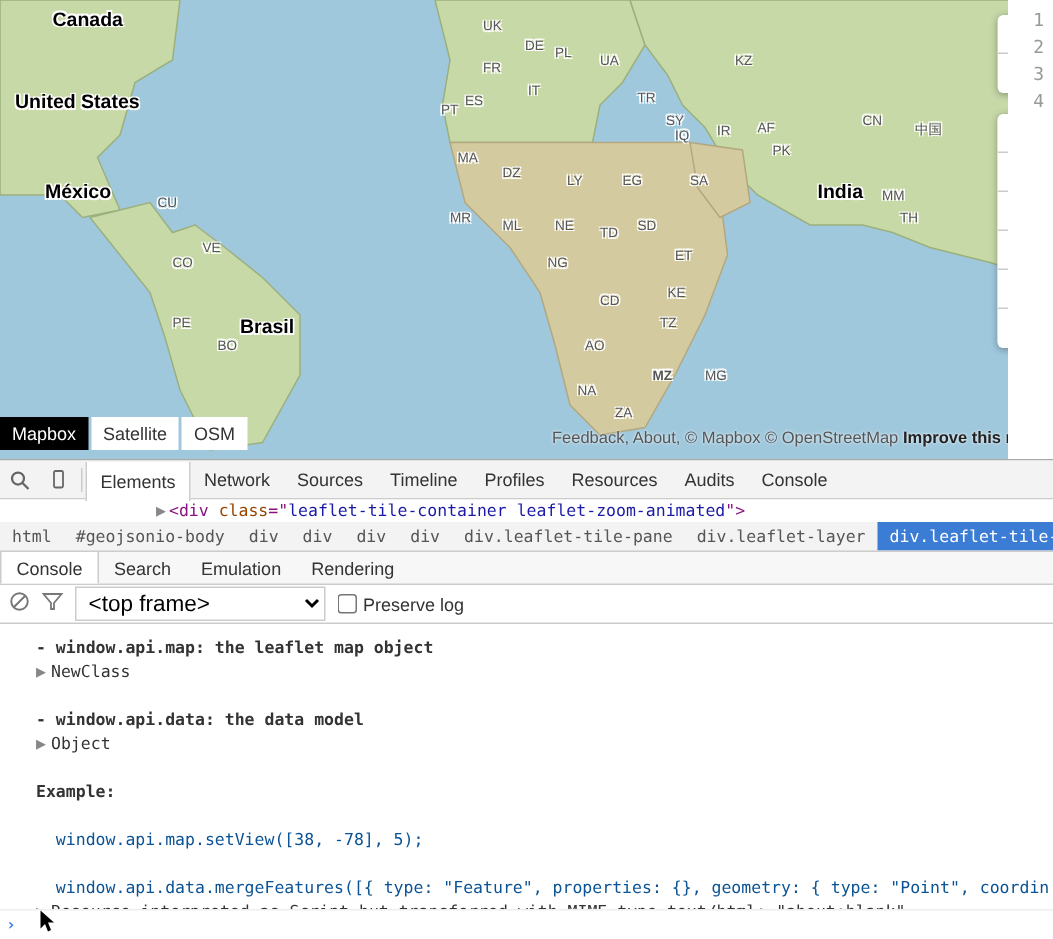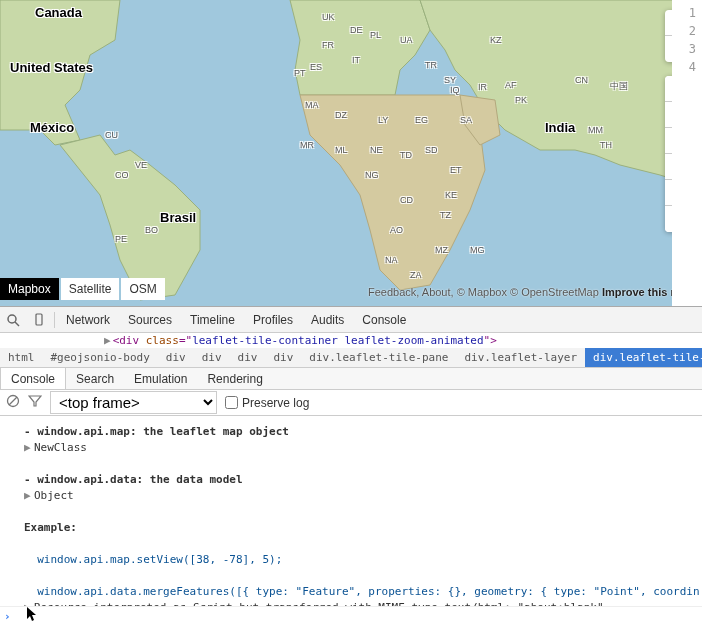--- a/index.html
+++ b/index.html
@@ -123,31 +123,31 @@
           <div class="code" style="left: 370px; top: 145px;">NE</div>
           <div class="code" style="left: 400px; top: 150px;">TD</div>
           <div class="code" style="left: 425px; top: 145px;">SD</div>
           <div class="code" style="left: 450px; top: 165px;">ET</div>
           <div class="code" style="left: 365px; top: 170px;">NG</div>
           <div class="code" style="left: 400px; top: 195px;">CD</div>
           <div class="code" style="left: 445px; top: 190px;">KE</div>
           <div class="code" style="left: 440px; top: 210px;">TZ</div>
           <div class="code" style="left: 390px; top: 225px;">AO</div>
           <div class="code" style="left: 410px; top: 270px;">ZA</div>
-          <div class="code" style="left: 435px; top: 245px;">MZ</div>
+          <div class="code" style="left: 435px; top: 245px; font-weight: bold;">MZ</div>
           <div class="code" style="left: 470px; top: 245px;">MG</div>
           <div class="code" style="left: 385px; top: 255px;">NA</div>
           <div class="code" style="left: 588px; top: 125px;">MM</div>
           <div class="code" style="left: 600px; top: 140px;">TH</div>
           <div class="code" style="left: 515px; top: 95px;">PK</div>
           <div class="code" style="left: 505px; top: 80px;">AF</div>
           <div class="code" style="left: 105px; top: 130px;">CU</div>
           <div class="code" style="left: 135px; top: 160px;">VE</div>
           <div class="code" style="left: 115px; top: 170px;">CO</div>
-          <div class="code" style="left: 115px; top: 210px; margin-top: 24px;">PE</div>
+          <div class="code" style="left: 115px; top: 210px;">PE</div>
           <div class="code" style="left: 145px; top: 225px;">BO</div>
           <div class="code" style="left: 145px; top: 280px;">AR</div>
           <div class="code" style="left: 610px; top: 80px;">中国</div>
         </div>
 
       <div class="zoom-ctrl">
         <button>+</button>
         <button>−</button>
       </div>
 
@@ -215,24 +215,26 @@
             <circle cx="6" cy="6" r="4" stroke="#666" stroke-width="1.5" fill="none"></circle>
             <path d="M9 9 L13 13" stroke="#666" stroke-width="1.5"></path>
           </svg>
         </div>
       <div class="icon-btn">
           <svg width="14" height="14">
             <rect x="4" y="1" width="6" height="11" rx="1" stroke="#666" stroke-width="1.2" fill="none"></rect>
           </svg>
         </div>
       <div class="sep"></div>
+      <div class="tab active">Elements</div>
       <div class="tab">Network</div>
       <div class="tab">Sources</div>
       <div class="tab">Timeline</div>
       <div class="tab">Profiles</div>
+      <div class="tab">Resources</div>
       <div class="tab">Audits</div>
       <div class="tab">Console</div>
     </div>
 
     <div class="dt-elements-row">
       <span class="arrow">▶</span>
       <span class="tag">&lt;</span>
         <span class="tag">div</span>
       <span>&nbsp;</span>
         <span class="attr-n">class</span>

